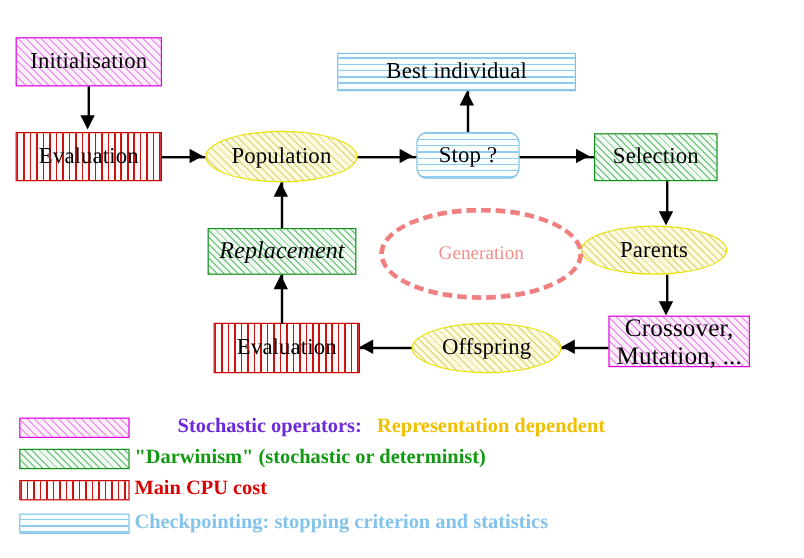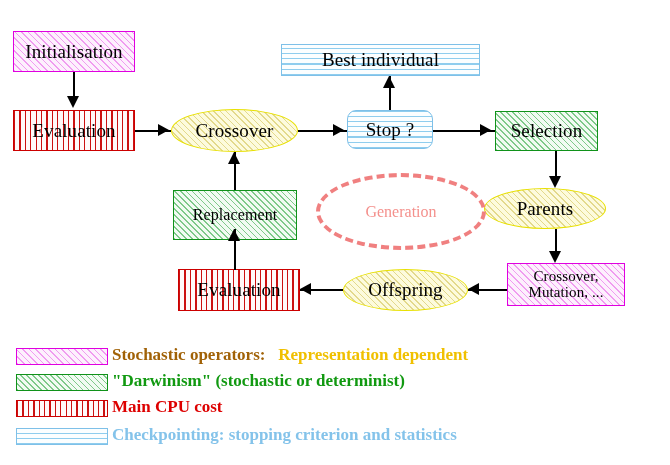--- a/index.html
+++ b/index.html
@@ -86,73 +86,73 @@
   .arrow.left{border-top:6px solid transparent;border-bottom:6px solid transparent;border-right:11px solid #000;}
   .arrow.down{border-left:6px solid transparent;border-right:6px solid transparent;border-top:12px solid #000;}
   .arrow.up{border-left:6px solid transparent;border-right:6px solid transparent;border-bottom:12px solid #000;}
 
   
   #legend{position:absolute;left:0;top:338px;width:670px;}
   .legend-row{position:absolute;left:16px;height:22px;}
   .swatch{position:absolute;left:0;top:0;width:92px;height:17px;box-sizing:border-box;}
   .legend-text{position:absolute;left:96px;top:-3px;white-space:nowrap;
      font-family:"Liberation Serif", serif;font-size:17px;font-weight:bold;}
-  .t-magenta{color:#a16207;}
+  .t-magenta{color:#6d28d9;margin-left:36px;}
   .t-gold{color:#f0c000;}
   .t-green{color:#119911;}
   .t-red{color:#dd0000;}
   .t-blue{color:#84c3ea;}
 </style>
 </head>
 <body>
 
 <div id="canvas">
 
   <div class="node fill-magenta" style="left:13px;top:31px;width:122px;height:41px;">
     <span>Initialisation</span>
   </div>
 
   <div class="node fill-red" style="left:13px;top:110px;width:122px;height:41px;">
     <span>Evaluation</span>
   </div>
 
   <div class="node fill-yellow ellipse" style="left:171px;top:109px;width:127px;height:43px;">
-    <span>Crossover</span>
+    <span>Population</span>
   </div>
 
   <div class="node fill-blue rounded" style="left:347px;top:110px;width:86px;height:39px;">
     <span>Stop ?</span>
   </div>
 
   <div class="node fill-blue" style="left:281px;top:44px;width:199px;height:32px;">
     <span>Best individual</span>
   </div>
 
   <div class="node fill-green" style="left:495px;top:111px;width:103px;height:40px;">
     <span>Selection</span>
   </div>
 
   <div class="node fill-yellow ellipse" style="left:484px;top:188px;width:122px;height:41px;">
     <span>Parents</span>
   </div>
 
-  <div class="node fill-magenta" style="left:507px;top:263px;width:118px;height:43px;font-size:15px;">
+  <div class="node fill-magenta" style="left:507px;top:263px;width:118px;height:43px;font-size:21px;">
     <span>Crossover,
 Mutation, ...</span>
   </div>
 
   <div class="node fill-yellow ellipse" style="left:343px;top:269px;width:125px;height:42px;text-align:right;">
     <span>Offspring</span>
   </div>
 
   <div class="node fill-red" style="left:178px;top:269px;width:122px;height:42px;">
     <span>Evaluation</span>
   </div>
 
-  <div class="node fill-green" style="left:173px;top:190px;width:124px;height:50px;font-size:16px;">
+  <div class="node fill-green" style="left:173px;top:190px;width:124px;height:39px;font-size:20px;font-style:italic;">
     <span>Replacement</span>
   </div>
 
   <div class="gen-ellipse" style="left:316px;top:173px;width:162px;height:69px;">
     <span>Generation</span>
   </div>
 
   <div class="edge v" style="left:73px;top:72px;height:27px;"></div>
   <div class="arrow down" style="left:67px;top:96px;"></div>
 

